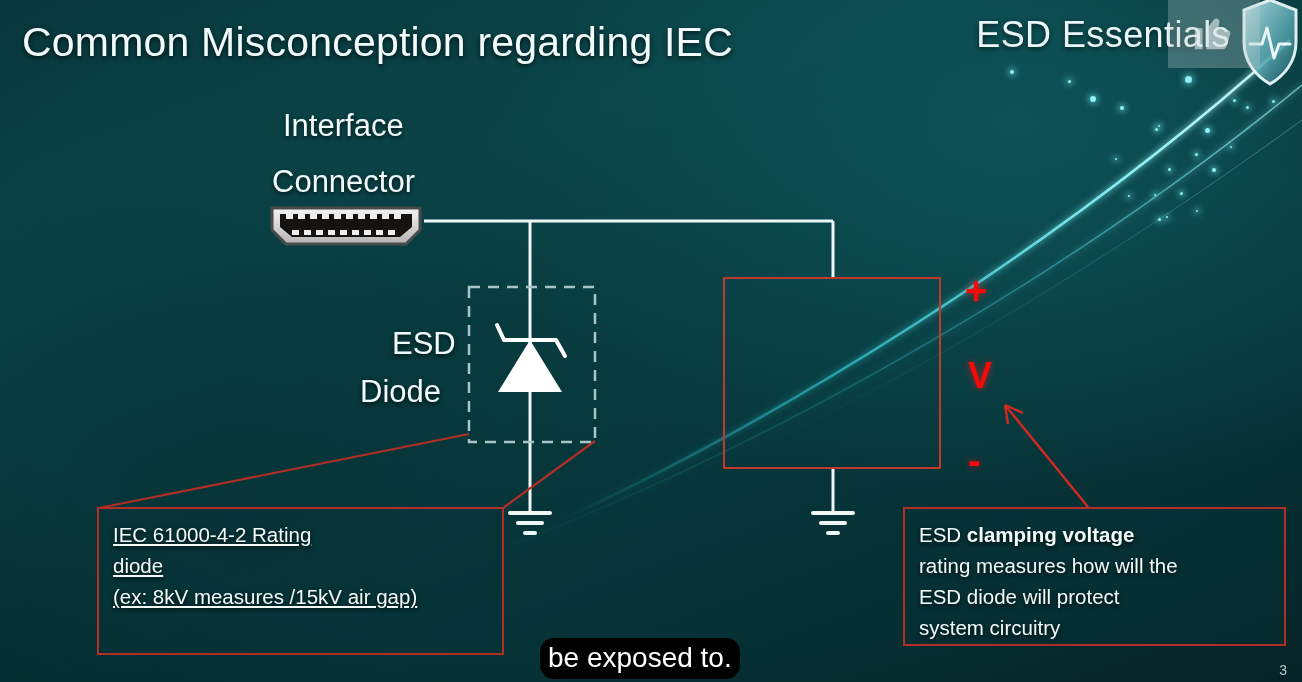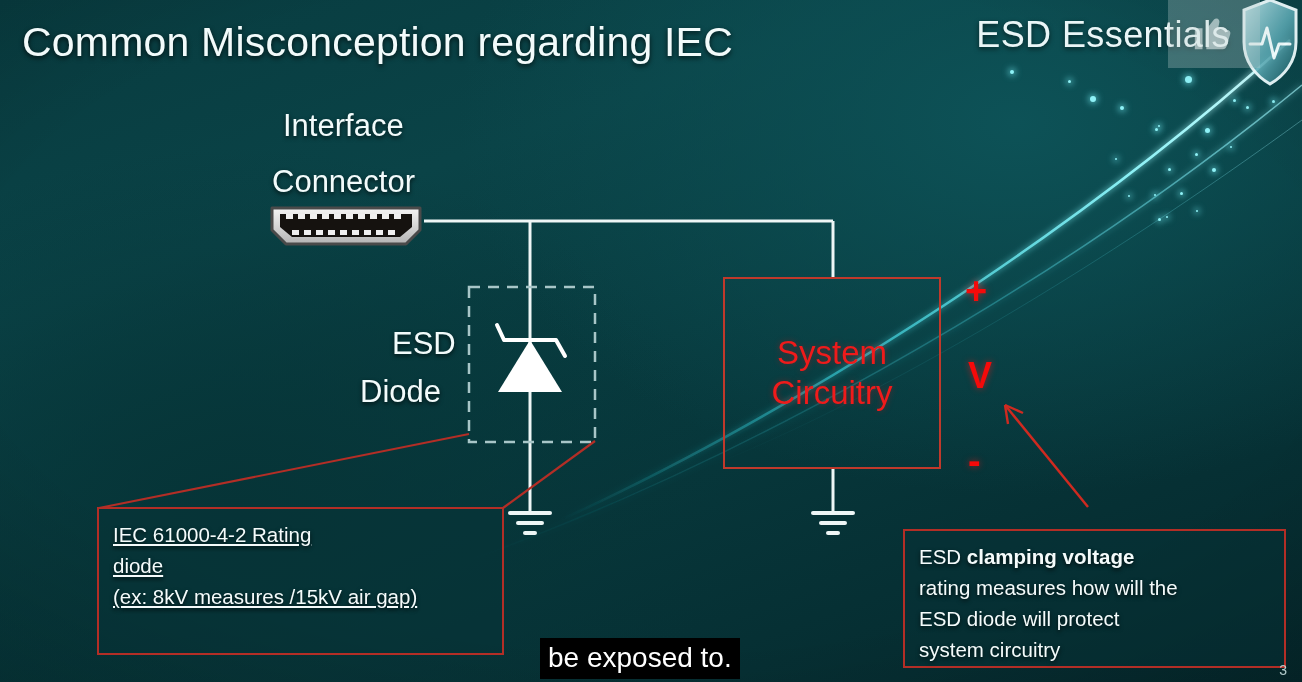--- a/index.html
+++ b/index.html
@@ -89,30 +89,31 @@
     position:absolute;
     border:2px solid #b32e26;
     background:rgba(6,52,55,.45);
     box-sizing:border-box;
     color:#f4fbfb;
     text-shadow:0 2px 4px rgba(0,0,0,.75);
     font-size:20.5px;line-height:1.52;
     padding:10px 14px 8px 14px;
   }
   #callout-left{left:97px;top:507px;width:407px;height:148px;text-decoration:underline;}
-  #callout-right{left:903px;top:529px;width:383px;height:139px;}
+  #callout-right{left:903px;top:507px;width:383px;height:139px;}
   .callout b{font-weight:bold;}
 
   
   #subtitle{
     position:absolute;left:540px;top:638px;
     background:#000;color:#fff;
     font-size:28px;line-height:1.28;
     padding:2px 8px 3px 8px;
     white-space:nowrap;
+    border-radius:14px;
   }
 
   #pagenum{
     position:absolute;right:15px;bottom:4px;
     color:#cfe6e6;font-size:14px;opacity:.85;
   }
 </style>
 </head>
 <body>
 
@@ -266,24 +267,20 @@
       <rect x="122" y="27" width="7" height="5"></rect>
     </g>
   </svg>
 
   <div class="lbl" id="lbl-interface">Interface</div>
   <div class="lbl" id="lbl-connector">Connector</div>
   <div class="lbl" id="lbl-esd">ESD</div>
   <div class="lbl" id="lbl-diode">Diode</div>
 
   <div id="sys-box"></div>
-  <div id="sys-text">
-    <span>System</span>
-    <span>Circuitry</span>
-  </div>
 
   <div class="polmark" id="mark-plus">+</div>
   <div class="polmark" id="mark-v">V</div>
   <div class="polmark" id="mark-minus">-</div>
 
   <div class="callout" id="callout-left">
     <div>IEC 61000-4-2 Rating</div>
     <div>diode</div>
     <div>(ex: 8kV measures /15kV air gap)</div>
   </div>

